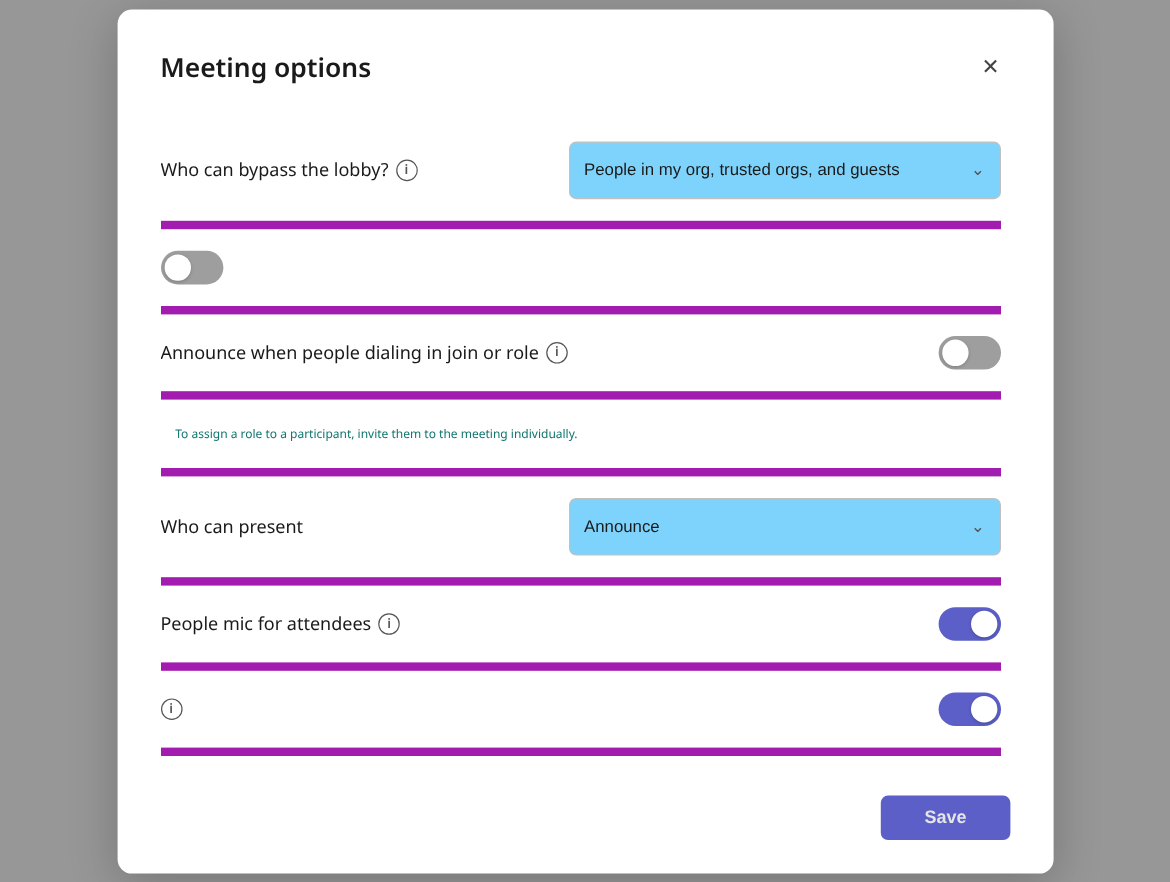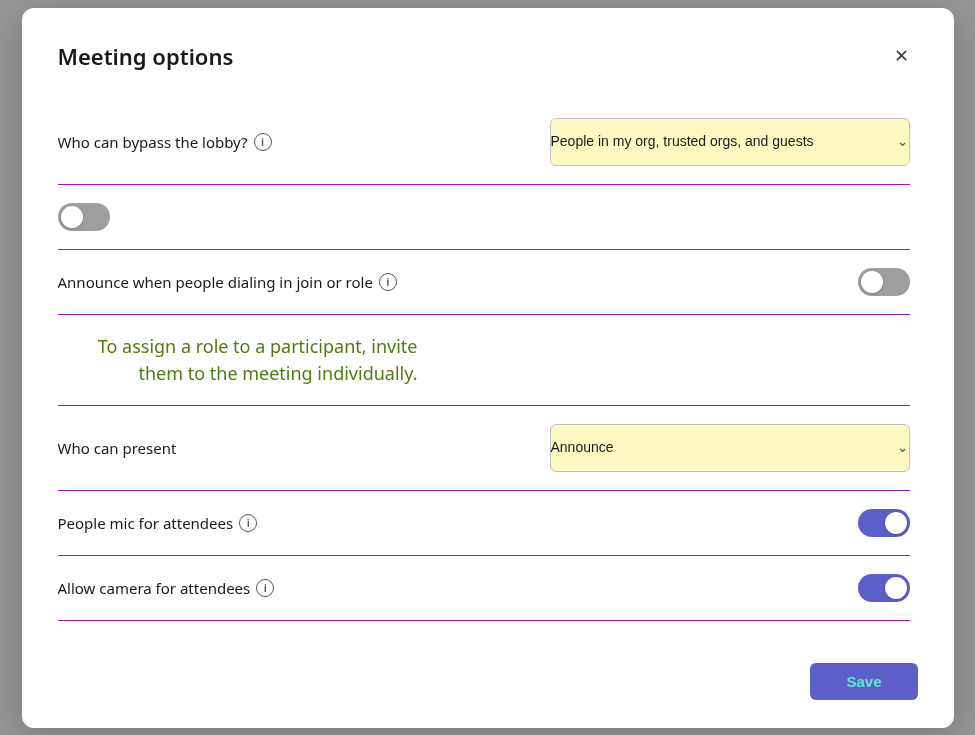--- a/index.html
+++ b/index.html
@@ -21,21 +21,21 @@
       inset: 0;
       background: rgba(0,0,0,0.35);
       z-index: 0;
     }
 
     .modal {
       position: relative;
       z-index: 10;
       background: #ffffff;
       border-radius: 12px;
-      width: 932px;
+      width: 780px;
       max-height: 720px;
       padding: 32px 36px 28px 36px;
       box-shadow: 0 8px 40px rgba(0,0,0,0.22);
       display: flex;
       flex-direction: column;
       gap: 0;
     }
 
     .modal-header {
       display: flex;
@@ -77,21 +77,21 @@
     .modal-body::-webkit-scrollbar-thumb {
       background: #c0c0c0;
       border-radius: 3px;
     }
 
     .option-row {
       display: flex;
       align-items: center;
       justify-content: space-between;
       padding: 18px 0;
-      border-bottom: 1px solid #a21caf;
+      border-bottom: 7px solid #a21caf;
       min-height: 64px;
     }
 
     .option-row:last-child {
       border-bottom: none;
     }
 
     .option-label {
       font-size: 15px;
       color: #1a1a1a;
@@ -124,24 +124,24 @@
     }
 
     
     .dropdown {
       position: relative;
       width: 360px;
     }
 
     .dropdown-btn {
       width: 100%;
-      padding: 10px 0;
+      padding: 10px 12px;
       border: 1.5px solid #c0c0c0;
       border-radius: 6px;
-      background: #fef9c3;
+      background: #7dd3fc;
       font-size: 14px;
       color: #1a1a1a;
       cursor: pointer;
       display: flex;
       align-items: center;
       justify-content: space-between;
       text-align: left;
       min-height: 48px;
       line-height: 1.4;
     }
@@ -192,38 +192,38 @@
     .toggle.off .toggle-knob {
       left: 3px;
     }
 
     .toggle.on .toggle-knob {
       left: 27px;
     }
 
     
     .co-org-info {
-      font-size: 18px;
-      color: #4d7c0f;
+      font-size: 10px;
+      color: #0f766e;
       line-height: 1.5;
       width: 360px;
-      text-align: right;
+      text-align: center;
     }
 
     
     .modal-footer {
       display: flex;
       justify-content: flex-end;
       margin-top: 20px;
       padding-top: 8px;
     }
 
     .save-btn {
       background: #5b5fc7;
-      color: #5eead4;
+      color: #e5e5e5;
       border: none;
       border-radius: 6px;
       padding: 10px 36px;
       font-size: 15px;
       font-weight: 600;
       cursor: pointer;
       transition: background 0.15s;
     }
   </style>
 </head>
@@ -305,21 +305,20 @@
       </div>
       <div class="option-control">
         <button class="toggle on" aria-pressed="true">
           <span class="toggle-knob"></span>
         </button>
       </div>
     </div>
 
     <div class="option-row">
       <div class="option-label">
-        <span>Allow camera for attendees</span>
         <span class="info-icon" title="Info">i</span>
       </div>
       <div class="option-control">
         <button class="toggle on" aria-pressed="true">
           <span class="toggle-knob"></span>
         </button>
       </div>
     </div>
 
     <div class="option-row">

